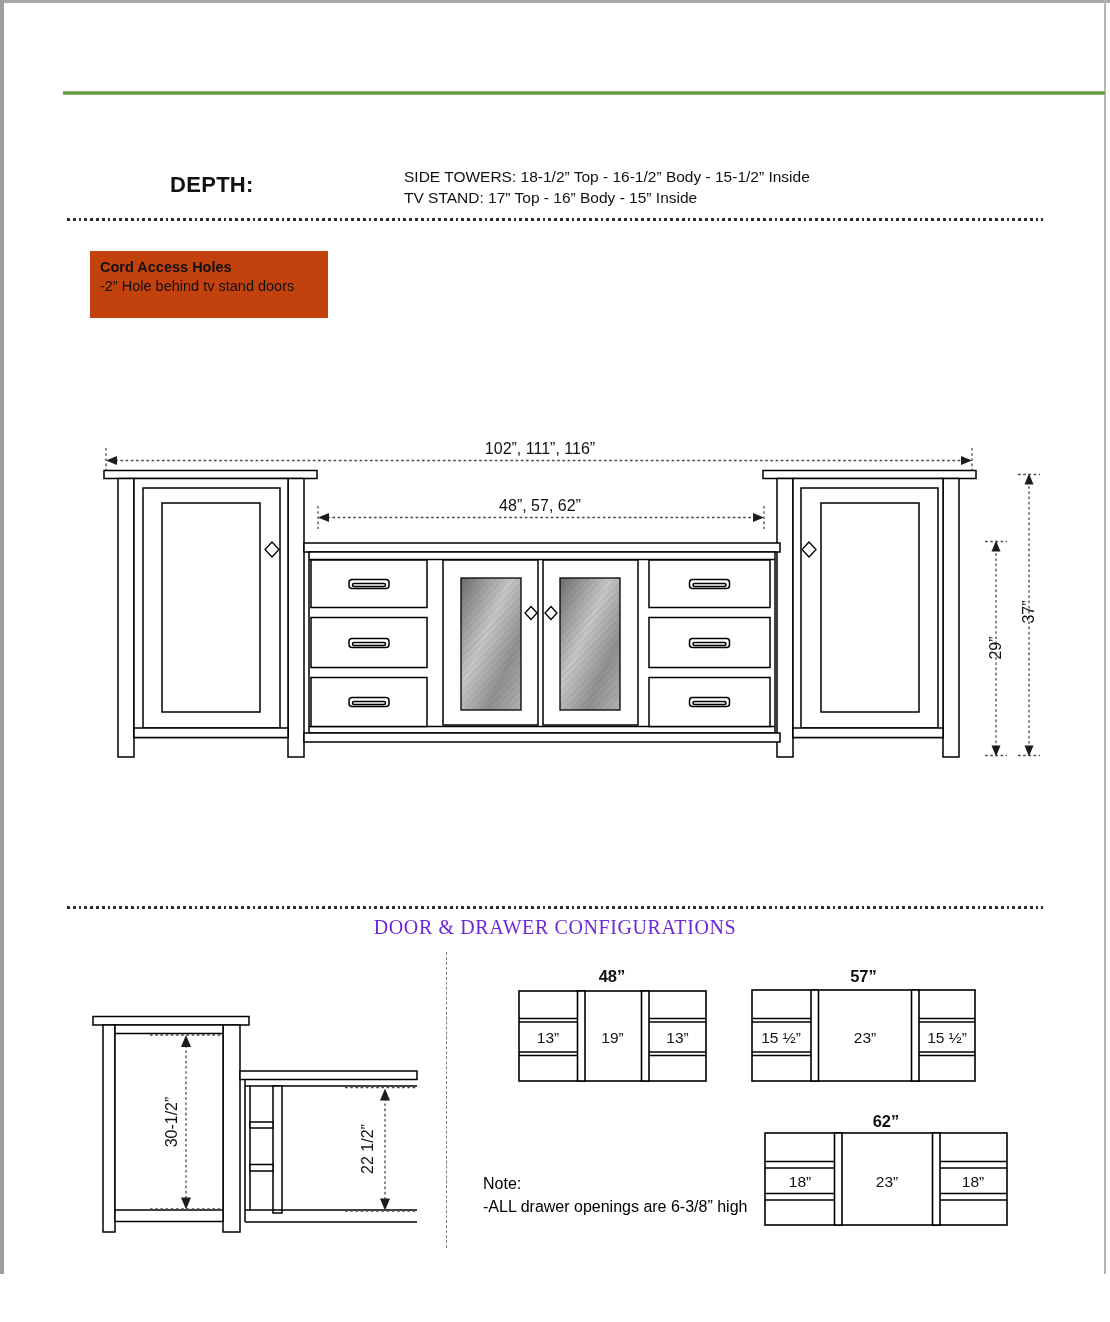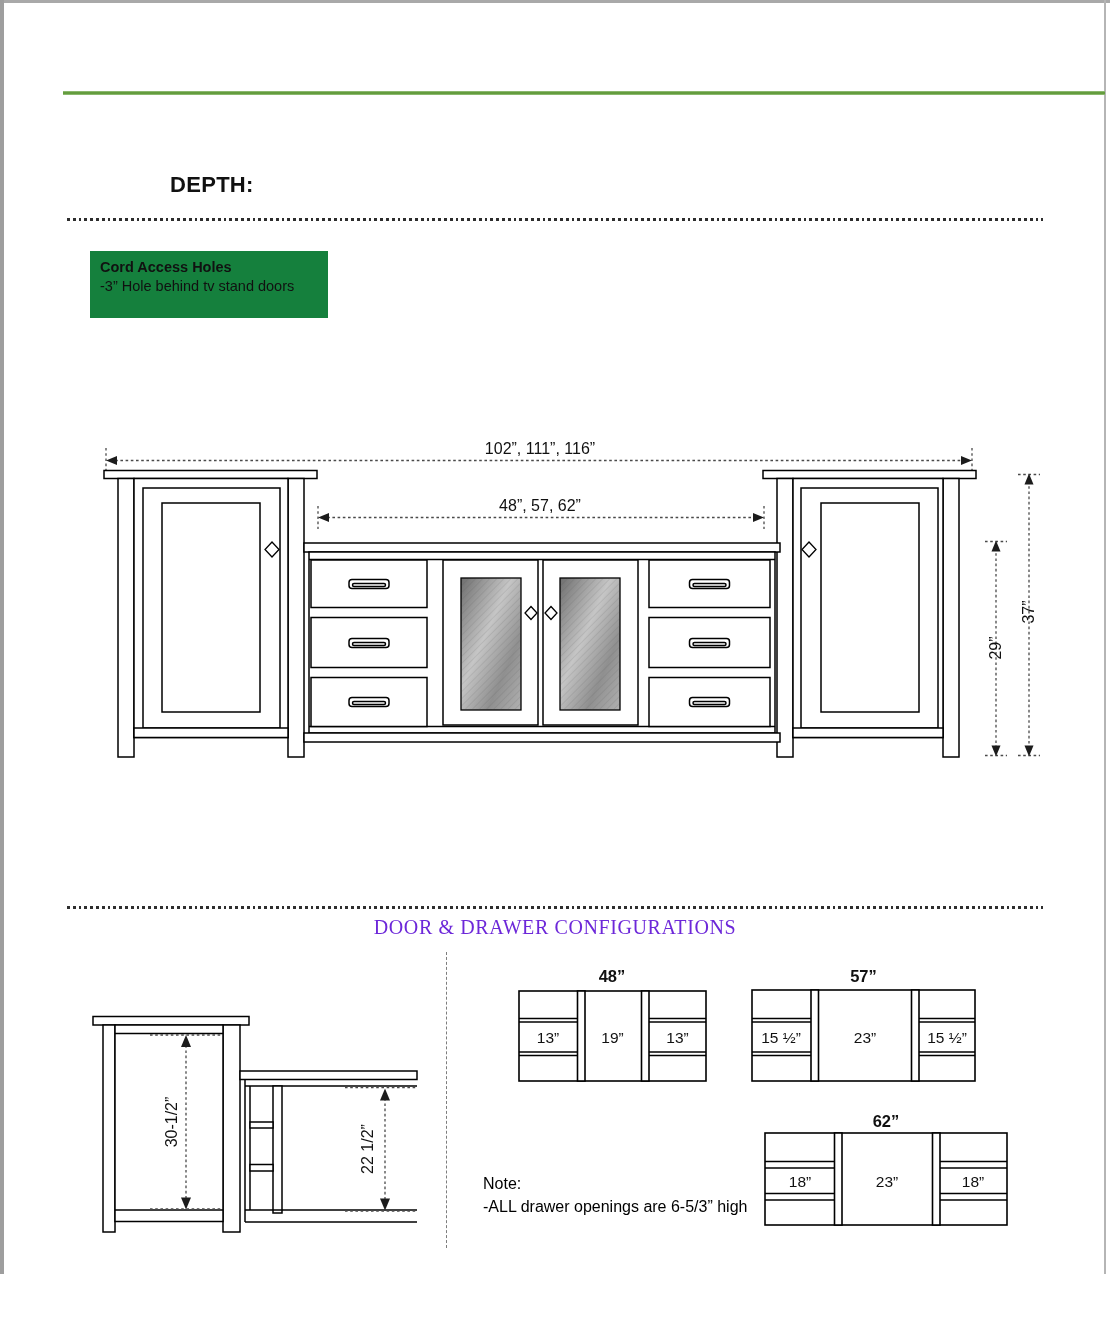--- a/index.html
+++ b/index.html
@@ -11,21 +11,21 @@
   .edge-top{position:absolute;left:0;top:0;width:1110px;height:3px;background:#a9a9a9;}
   .edge-left{position:absolute;left:0;top:0;width:4px;height:1322px;background:#9e9e9e;}
   .edge-right{position:absolute;left:1104px;top:0;width:2px;height:1322px;background:#b5b5b5;}
   .edge-bottom{position:absolute;left:0;top:1316px;width:1110px;height:6px;background:#191919;}
   .green-rule{position:absolute;left:63px;top:91px;width:1042px;height:4px;
     background:linear-gradient(to bottom,#a6cc8e 0%,#649c3e 30%,#649c3e 70%,#a6cc8e 100%);}
   .dotted-rule{position:absolute;height:3px;
     background:repeating-linear-gradient(to right,#2e2e2e 0 2.8px,transparent 2.8px 5.8px);}
   #depth-label{position:absolute;left:170px;top:172px;font-size:22px;font-weight:bold;letter-spacing:.3px;}
   #spec-text{position:absolute;left:404px;top:166px;font-size:15.5px;line-height:21px;}
-  #cord-box{position:absolute;left:90px;top:251px;width:238px;height:67px;background:#15803d;
+  #cord-box{position:absolute;left:90px;top:251px;width:238px;height:67px;background:#c2410c;
     font-size:14.5px;line-height:19px;padding:7px 0 4px 10px;box-sizing:border-box;}
   #cord-box .b{font-weight:bold;}
   #section-title{position:absolute;left:0;top:916px;width:1110px;text-align:center;
     font-family:"Liberation Serif",serif;font-size:20px;letter-spacing:.6px;color:#6d28d9;}
   #note-block{position:absolute;left:483px;top:1172px;font-size:16px;line-height:23px;color:#000;}
   .vsep{position:absolute;left:446px;top:952px;height:296px;width:0;border-left:1.6px dashed #7d7d7d;}
   svg{position:absolute;overflow:visible;}
   
   .fr{fill:#ffffff;stroke:#000000;stroke-width:1.5;}
   .fr2{fill:#ffffff;stroke:#000000;stroke-width:1.6;}
@@ -42,26 +42,30 @@
 
 <div id="page">
 
   <div class="edge-top"></div>
   <div class="edge-left"></div>
   <div class="edge-right"></div>
   <div class="edge-bottom"></div>
   <div class="green-rule"></div>
 
   <div id="depth-label">DEPTH:</div>
+  <div id="spec-text">
+    <div>SIDE TOWERS: 18-1/2” Top - 16-1/2” Body - 15-1/2” Inside</div>
+    <div>TV STAND: 17” Top - 16” Body - 15” Inside</div>
+  </div>
 
   <div class="dotted-rule" style="left:67px;top:218px;width:976px;"></div>
 
   <div id="cord-box">
     <div class="b">Cord Access Holes</div>
-    <div>-3” Hole behind tv stand doors</div>
+    <div>-2” Hole behind tv stand doors</div>
   </div>
 
   <svg viewBox="95 435 950 330" style="left:95px;top:435px;width:950px;height:330px">
     <defs>
       <linearGradient id="glass" x1="0" y1="0" x2="1" y2="1">
         <stop offset="0" stop-color="#6e6e6e"></stop>
         <stop offset="0.42" stop-color="#c6c6c6"></stop>
         <stop offset="0.72" stop-color="#8f8f8f"></stop>
         <stop offset="1" stop-color="#b2b2b2"></stop>
       </linearGradient>
@@ -280,16 +284,16 @@
       <line x1="940" y1="1193.5" x2="1007" y2="1193.5"></line>
         <line x1="940" y1="1200" x2="1007" y2="1200"></line>
     </g>
     <text class="lbl-s" x="800" y="1187" text-anchor="middle">18”</text>
     <text class="lbl-s" x="887" y="1187" text-anchor="middle">23”</text>
     <text class="lbl-s" x="973" y="1187" text-anchor="middle">18”</text>
   </svg>
 
   <div id="note-block">
     <div>Note:</div>
-    <div>-ALL drawer openings are 6-5/3” high</div>
+    <div>-ALL drawer openings are 6-3/8” high</div>
   </div>
 
 </div>
 
 </body></html>

